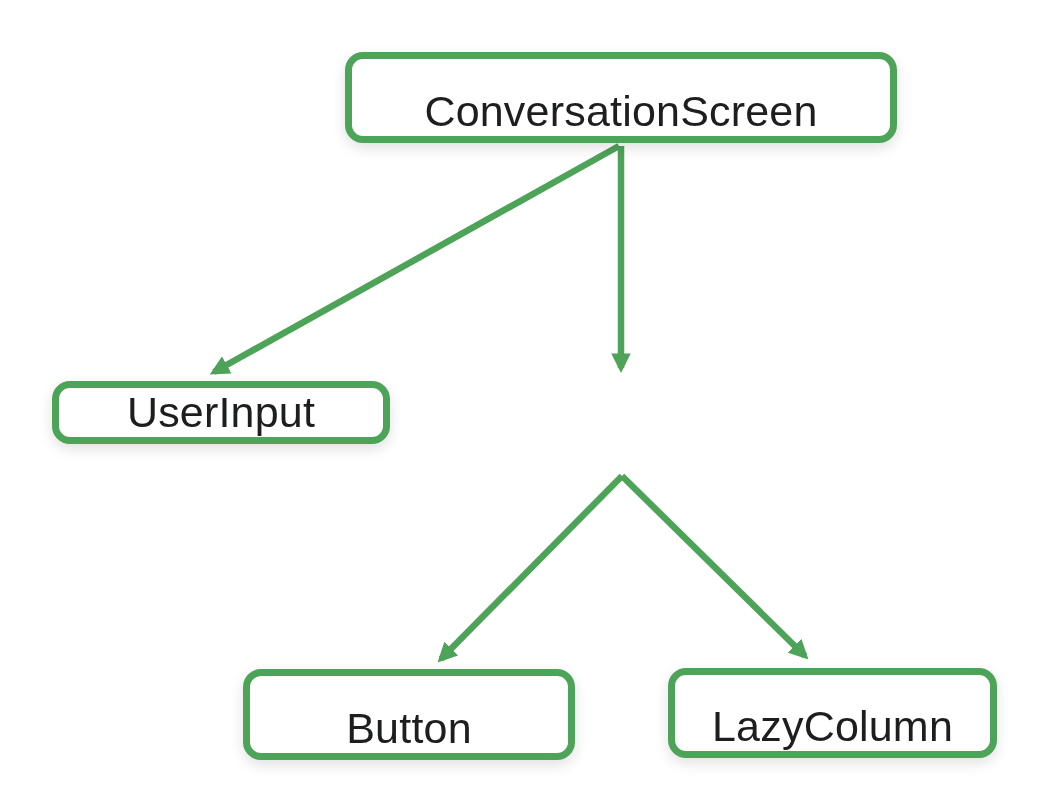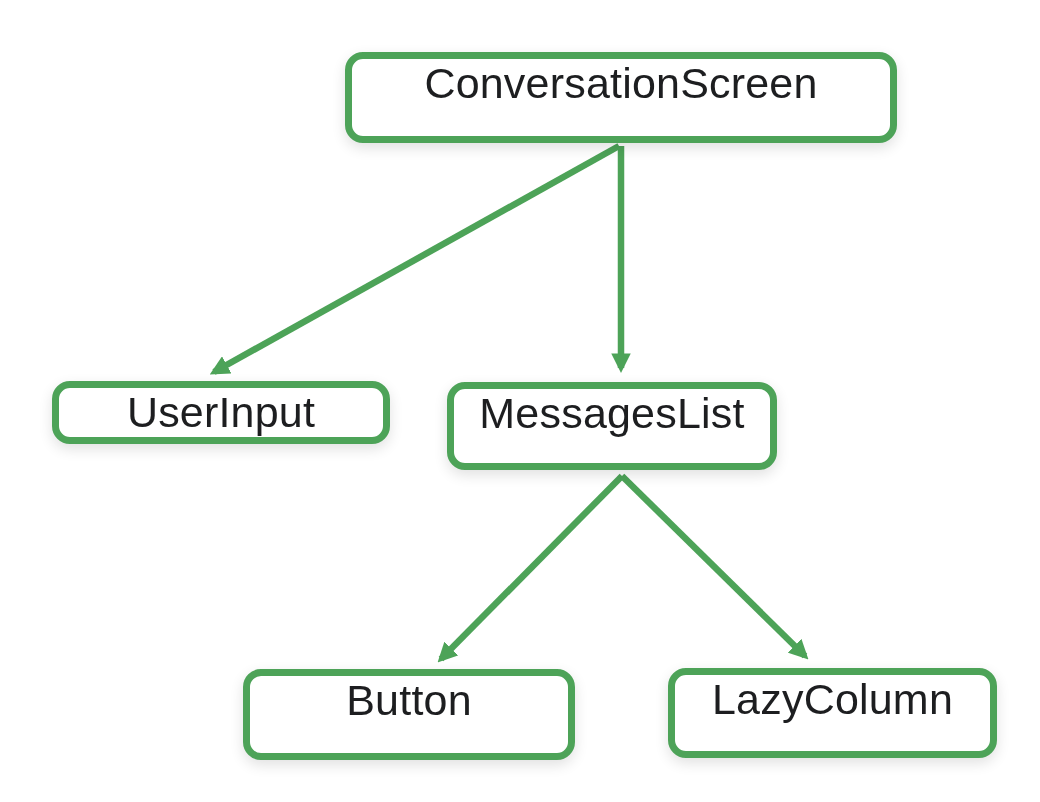--- a/index.html
+++ b/index.html
@@ -22,21 +22,21 @@
     pointer-events: none;
   }
   .node {
     position: absolute;
     box-sizing: border-box;
     background: #ffffff;
     border: 7px solid #4DA358;
     border-radius: 18px;
     box-shadow: 0 5px 14px rgba(0,0,0,0.12);
     display: flex;
-    align-items: flex-start;
+    align-items: flex-end;
     justify-content: center;
     font-size: 43px;
     font-weight: 400;
     color: #1d1e20;
     letter-spacing: 0.2px;
     white-space: nowrap;
   }
   #node-conversationscreen { left: 345px; top:  52px; width: 552px; height: 91px; }
   #node-userinput          { left:  52px; top: 381px; width: 338px; height: 63px; }
   #node-messageslist       { left: 447px; top: 382px; width: 330px; height: 88px; }
@@ -63,23 +63,20 @@
   </svg>
 
   <div class="node" id="node-conversationscreen">
     <span>ConversationScreen</span>
   </div>
 
   <div class="node" id="node-userinput">
     <span>UserInput</span>
   </div>
 
-  <div class="node" id="node-messageslist">
-    <span>MessagesList</span>
-  </div>
 
   <div class="node" id="node-lazycolumn">
     <span>LazyColumn</span>
   </div>
 
   <div class="node" id="node-button">
     <span>Button</span>
   </div>
 
 </div>

